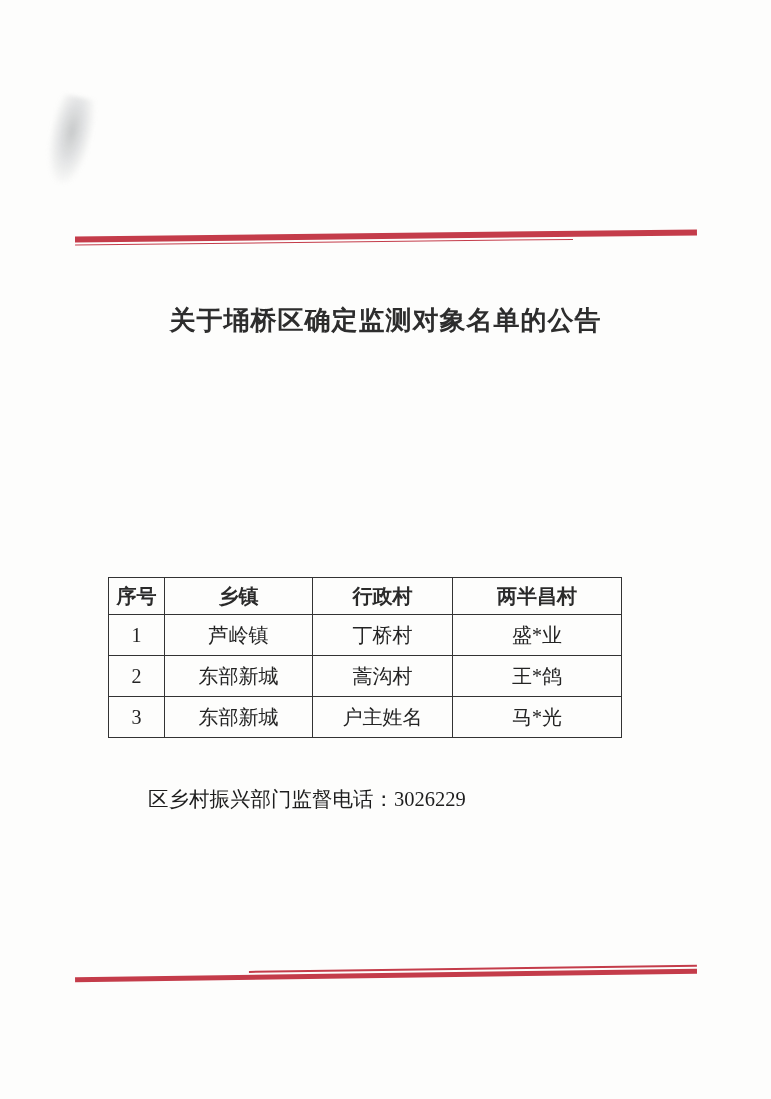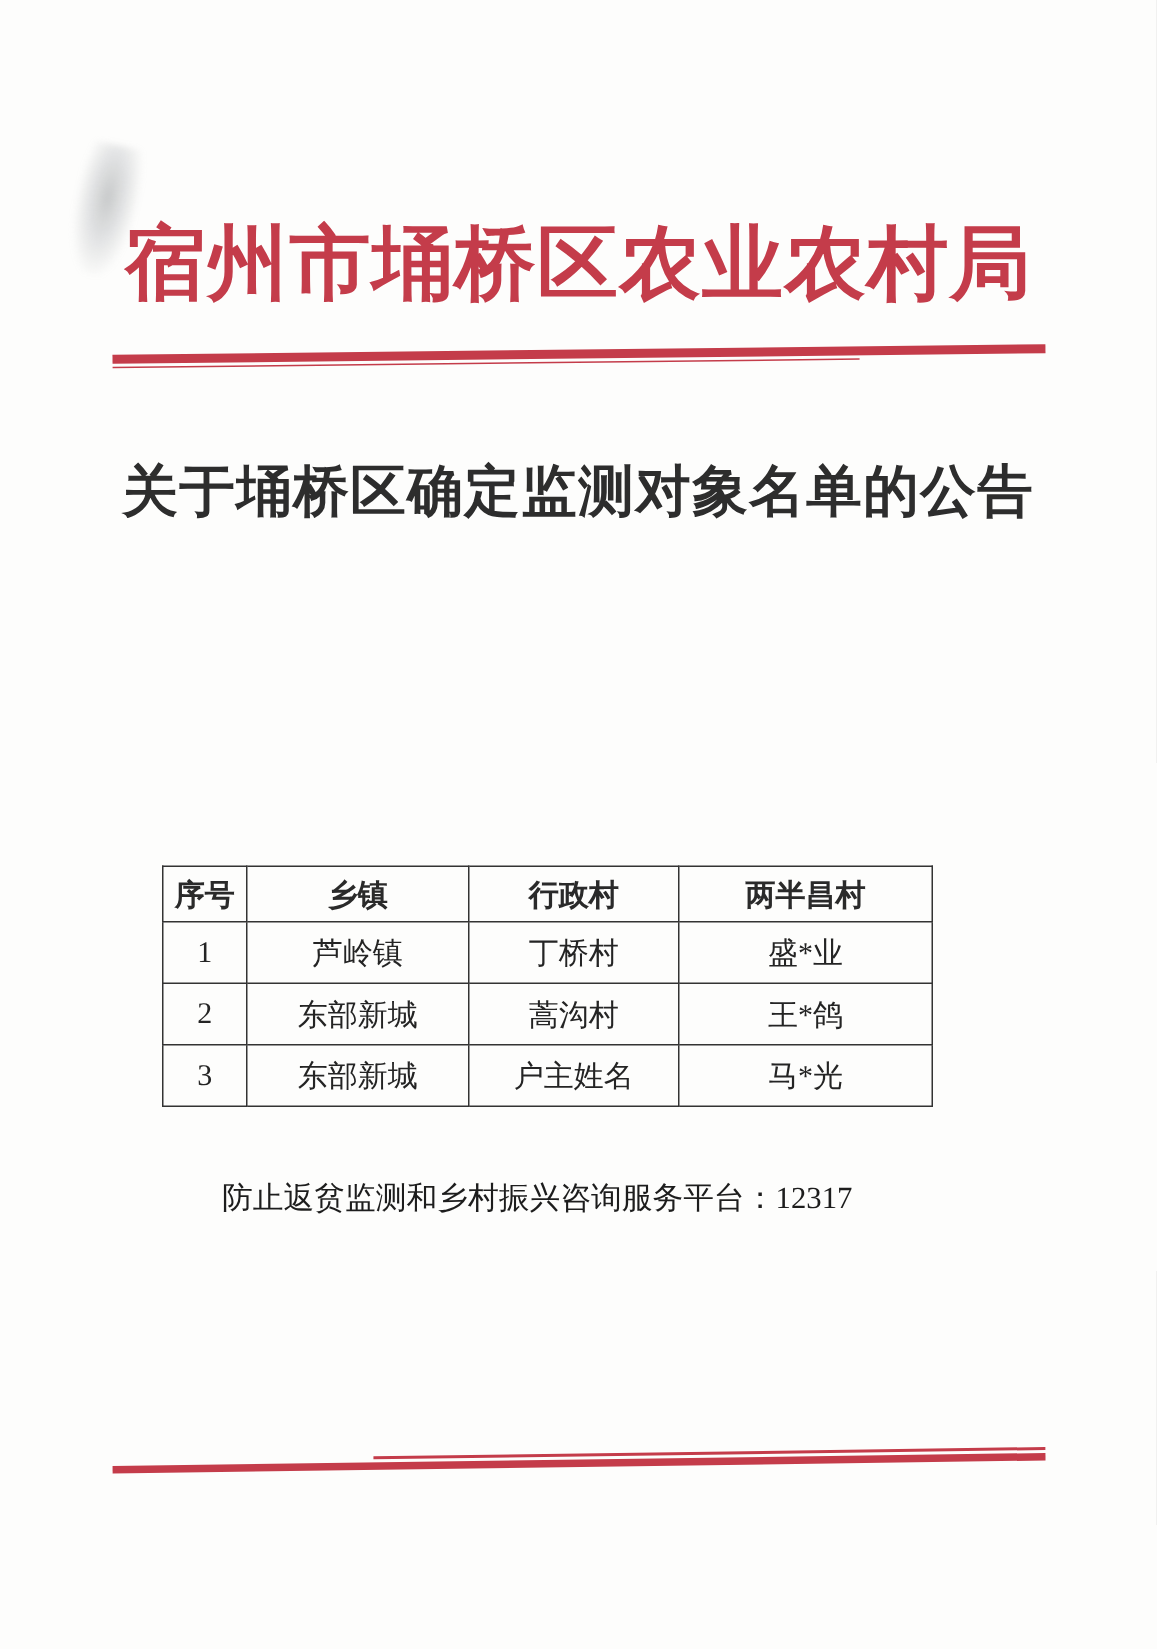--- a/index.html
+++ b/index.html
@@ -71,21 +71,21 @@
 
   
   .doc-title {
     position: absolute;
     top: 303px;
     left: 0;
     width: 100%;
     text-align: center;
     font-family: "Liberation Sans", "DejaVu Sans", sans-serif;
     font-weight: bold;
-    font-size: 37px;
+    font-size: 26px;
     letter-spacing: 1px;
     color: #2d2d2d;
   }
 
   
   .body-para {
     position: absolute;
     top: 382px;
     left: 95px;
     width: 594px;
@@ -146,21 +146,20 @@
   .contact-line { line-height: 24px; }
   .contact-line + .contact-line { margin-top: 15px; }
 </style>
 </head>
 <body>
 
 <div class="page">
 
   <div class="smudge"></div>
 
-  <div class="letterhead">宿州市埇桥区农业农村局</div>
 
   <div class="rule-top">
     <div class="bar-main"></div>
     <div class="bar-thin"></div>
   </div>
 
   <div class="doc-title">关于埇桥区确定监测对象名单的公告</div>
 
 
   <table class="monitor-table">
@@ -194,21 +193,21 @@
       <tr>
         <td>3</td>
         <td>东部新城</td>
         <td>户主姓名</td>
         <td>马*光</td>
       </tr>
     </tbody>
   </table>
 
   <div class="contacts">
-    <div class="contact-line"><span>防止返贫监测和乡村振兴咨询服务平台：</span><span>12317</span></div>
+    <div class="contact-line"><span>区乡村振兴部门监督电话：</span><span>3026229</span></div>
   </div>
 
   <div class="rule-bottom">
     <div class="bar-thin"></div>
     <div class="bar-main"></div>
   </div>
 
 </div>
 
 </body></html>

